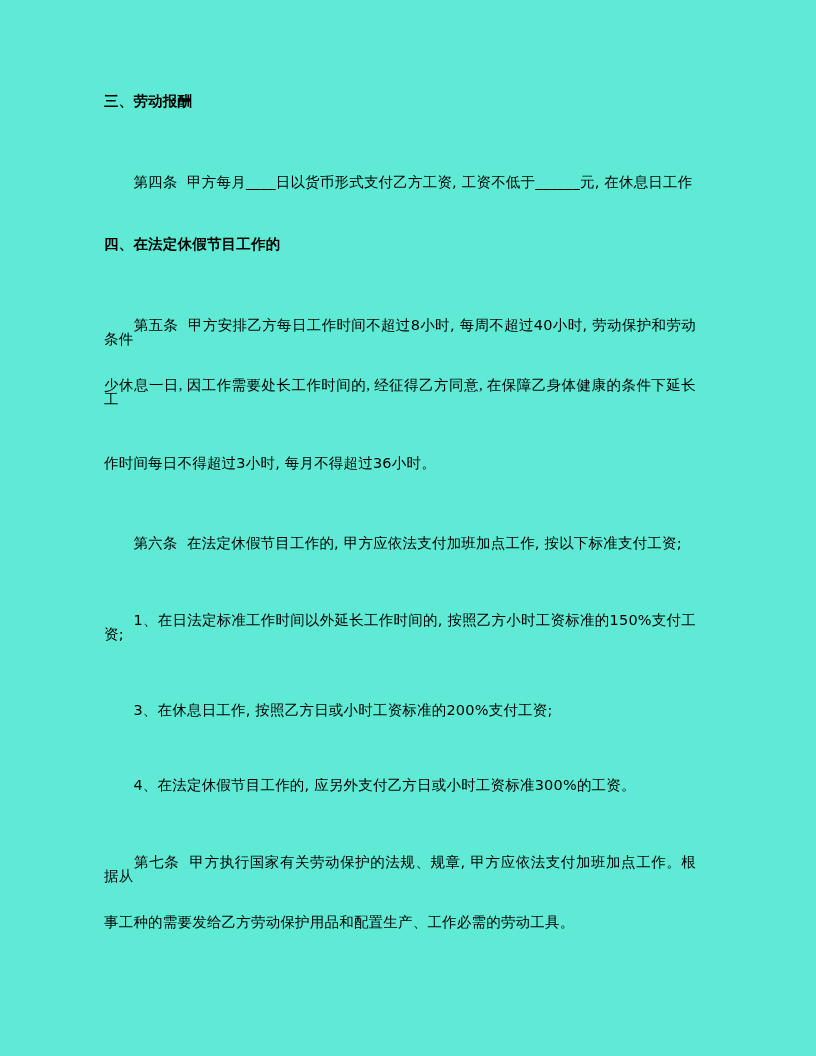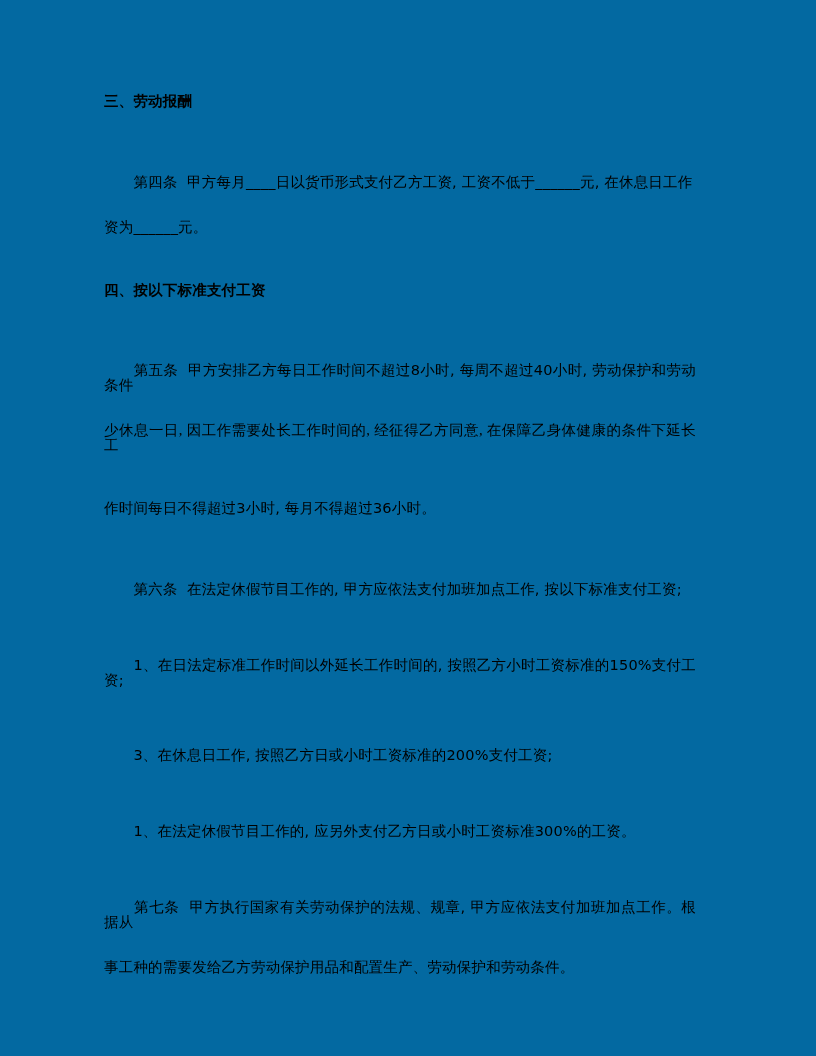--- a/index.html
+++ b/index.html
@@ -11,21 +11,21 @@
     width: 816px;
     height: 1056px;
     font-family: "DejaVu Sans", sans-serif;
     color: #000000;
     overflow: hidden;
   }
   .page {
     position: relative;
     width: 816px;
     height: 1056px;
-    background: #0369a1;
+    background: #5eead4;
     box-sizing: border-box;
     padding: 72px 120px 72px 104px;
   }
   .doc-body {
     font-size: 14.5px;
     line-height: 1.0;
   }
   .para {
     margin: 0 0 0 0;
     text-align: justify;
@@ -60,27 +60,26 @@
     <div class="sp-heading-3"></div>
 
     <p class="para heading">
       <span class="line">三、劳动报酬</span>
     </p>
 
     <div class="gap-1"></div>
 
     <p class="para">
       <span class="line">　　第四条  甲方每月____日以货币形式支付乙方工资, 工资不低于______元, 在休息日工作</span>
-      <span class="line" style="margin-top:31px;">资为______元。</span>
     </p>
 
     <div class="gap-2"></div>
 
     <p class="para heading">
-      <span class="line">四、按以下标准支付工资</span>
+      <span class="line">四、在法定休假节目工作的</span>
     </p>
 
     <div class="gap-3"></div>
 
     <p class="para">
       <span class="line">　　第五条  甲方安排乙方每日工作时间不超过8小时, 每周不超过40小时, 劳动保护和劳动条件</span>
       <span class="line" style="margin-top:31px;font-family:Liberation Serif, serif;">少休息一日, 因工作需要处长工作时间的, 经征得乙方同意, 在保障乙身体健康的条件下延长工</span>
       <span class="line" style="margin-top:49px;">作时间每日不得超过3小时, 每月不得超过36小时。</span>
     </p>
 
@@ -98,24 +97,24 @@
 
     <div class="gap-7"></div>
 
     <p class="para">
       <span class="line">　　3、在休息日工作, 按照乙方日或小时工资标准的200%支付工资;</span>
     </p>
 
     <div class="gap-8"></div>
 
     <p class="para">
-      <span class="line">　　1、在法定休假节目工作的, 应另外支付乙方日或小时工资标准300%的工资。</span>
+      <span class="line">　　4、在法定休假节目工作的, 应另外支付乙方日或小时工资标准300%的工资。</span>
     </p>
 
     <div class="gap-9"></div>
 
     <p class="para">
       <span class="line">　　第七条  甲方执行国家有关劳动保护的法规、规章, 甲方应依法支付加班加点工作。根据从</span>
-      <span class="line" style="margin-top:31px;">事工种的需要发给乙方劳动保护用品和配置生产、劳动保护和劳动条件。</span>
+      <span class="line" style="margin-top:31px;">事工种的需要发给乙方劳动保护用品和配置生产、工作必需的劳动工具。</span>
     </p>
 
   </div>
 </div>
 
 </body></html>

